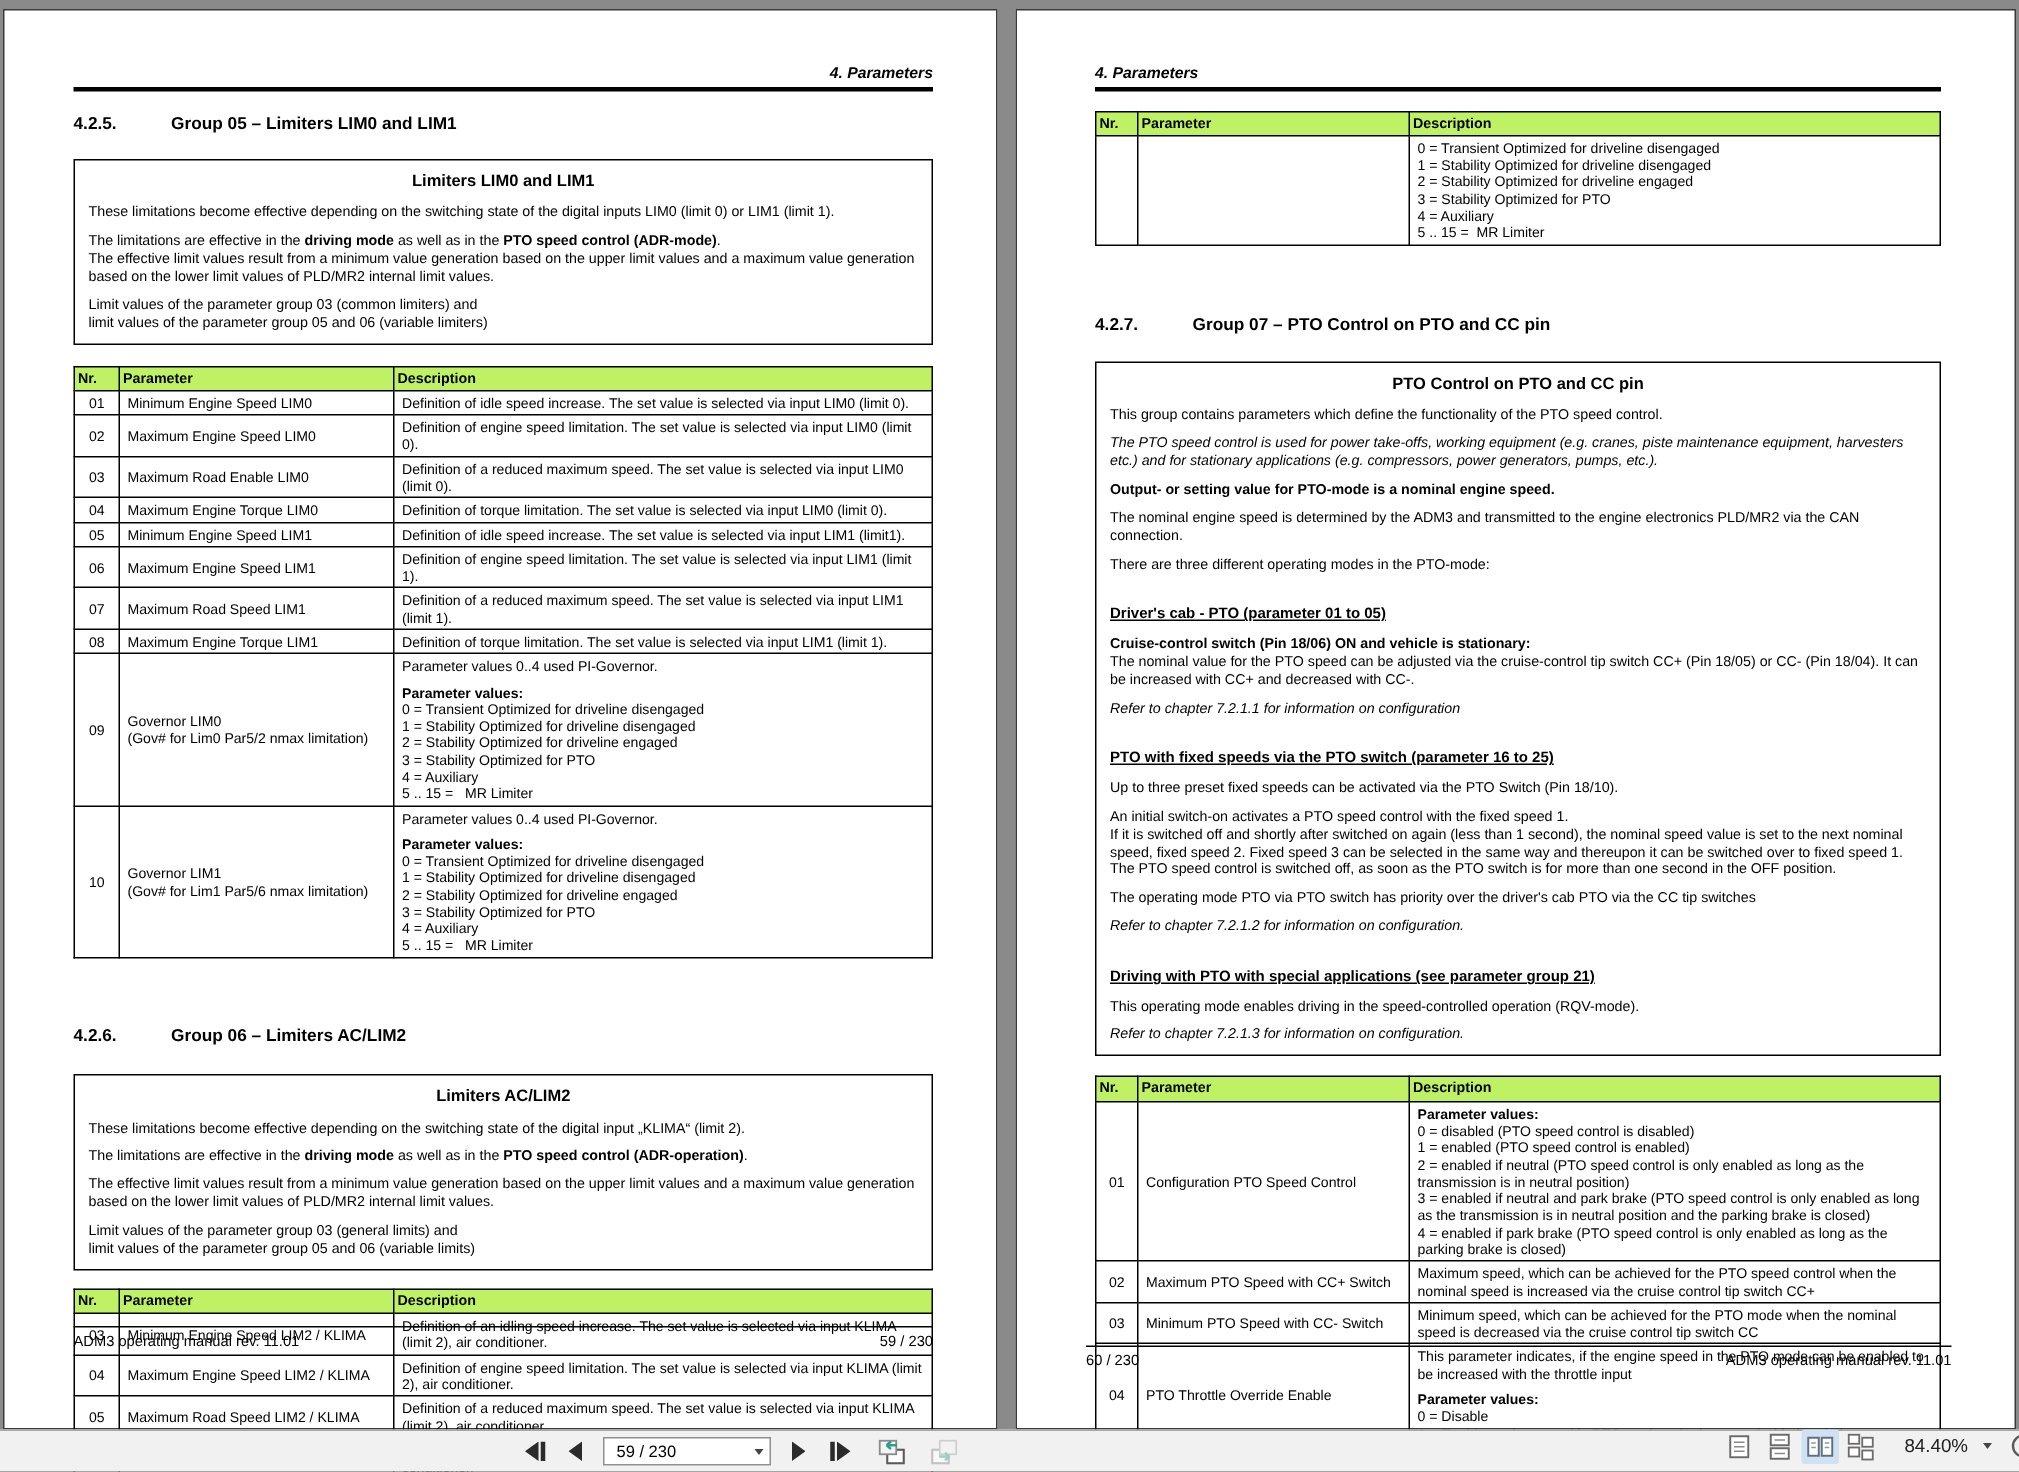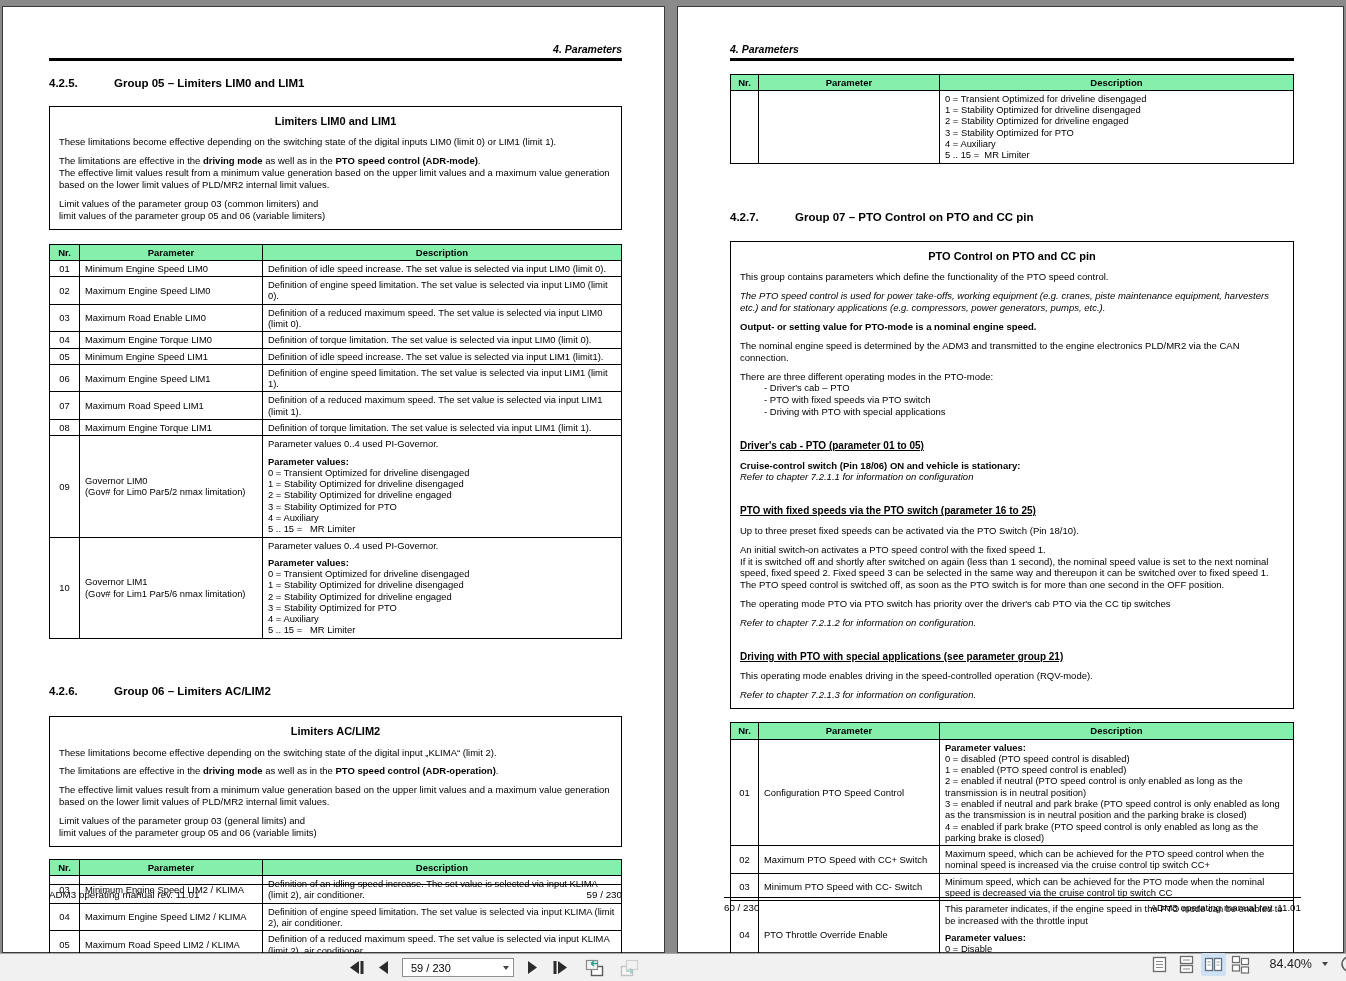--- a/index.html
+++ b/index.html
@@ -28,21 +28,21 @@
   .p{margin:0 0 7px;}
   .p0{margin:0;}
   .prewrap{white-space:pre-wrap;}
   .it{font-style:italic;}
   .bd{font-weight:bold;}
   .uhead{font-weight:bold;text-decoration:underline;font-size:10px;margin:16px 0 7px;}
   .modes{padding-left:24px;margin:0 0 7px;}
 
   table{border-collapse:collapse;width:100%;font-size:9.4px;line-height:1.2;table-layout:fixed;}
   th,td{border:1px solid #000;padding:2px 5px;vertical-align:top;text-align:left;box-sizing:border-box;}
-  th{background:#86efac;text-align:center;font-size:9.5px;padding:2px 2px;}
+  th{background:#bef264;text-align:left;font-size:9.5px;padding:2px 2px;}
   td.nr{text-align:center;vertical-align:middle;}
   td.param{vertical-align:middle;}
   .cell-label{font-weight:bold;}
   .mt6{margin-top:6px;}
 
   .footer{position:absolute;left:46px;right:42px;font-size:9.8px;}
   .footer .frule{height:1px;background:#000;margin-bottom:4px;}
   .footer .frow{display:flex;justify-content:space-between;}
 
   
@@ -267,26 +267,24 @@
       <span>Group 07 – PTO Control on PTO and CC pin</span>
     </div>
 
     <div class="infobox" style="margin-top:18px;">
       <div class="btitle">PTO Control on PTO and CC pin</div>
       <p class="p">This group contains parameters which define the functionality of the PTO speed control.</p>
       <p class="p it">The PTO speed control is used for power take-offs, working equipment (e.g. cranes, piste maintenance equipment, harvesters etc.) and for stationary applications (e.g. compressors, power generators, pumps, etc.).</p>
       <p class="p bd">Output- or setting value for PTO-mode is a nominal engine speed.</p>
       <p class="p">The nominal engine speed is determined by the ADM3 and transmitted to the engine electronics PLD/MR2 via the CAN connection.</p>
       <div class="p0">There are three different operating modes in the PTO-mode:</div>
-      <div class="modes prewrap">- Driver's cab – PTO
-- PTO with fixed speeds via PTO switch
-- Driving with PTO with special applications</div>
 
       <div class="uhead" style="margin-top:22px;">Driver's cab - PTO (parameter 01 to 05)</div>
       <div class="p0 bd">Cruise-control switch (Pin 18/06) ON and vehicle is stationary:</div>
+      <p class="p">The nominal value for the PTO speed can be adjusted via the cruise-control tip switch CC+ (Pin 18/05) or CC- (Pin 18/04). It can be increased with CC+ and decreased with CC-.</p>
       <p class="p it">Refer to chapter 7.2.1.1 for information on configuration</p>
 
       <div class="uhead" style="margin-top:22px;">PTO with fixed speeds via the PTO switch (parameter 16 to 25)</div>
       <p class="p">Up to three preset fixed speeds can be activated via the PTO Switch (Pin 18/10).</p>
       <div class="p prewrap">An initial switch-on activates a PTO speed control with the fixed speed 1.
 If it is switched off and shortly after switched on again (less than 1 second), the nominal speed value is set to the next nominal speed, fixed speed 2. Fixed speed 3 can be selected in the same way and thereupon it can be switched over to fixed speed 1.
 The PTO speed control is switched off, as soon as the PTO switch is for more than one second in the OFF position.</div>
       <p class="p">The operating mode PTO via PTO switch has priority over the driver's cab PTO via the CC tip switches</p>
       <p class="p it">Refer to chapter 7.2.1.2 for information on configuration.</p>
 

